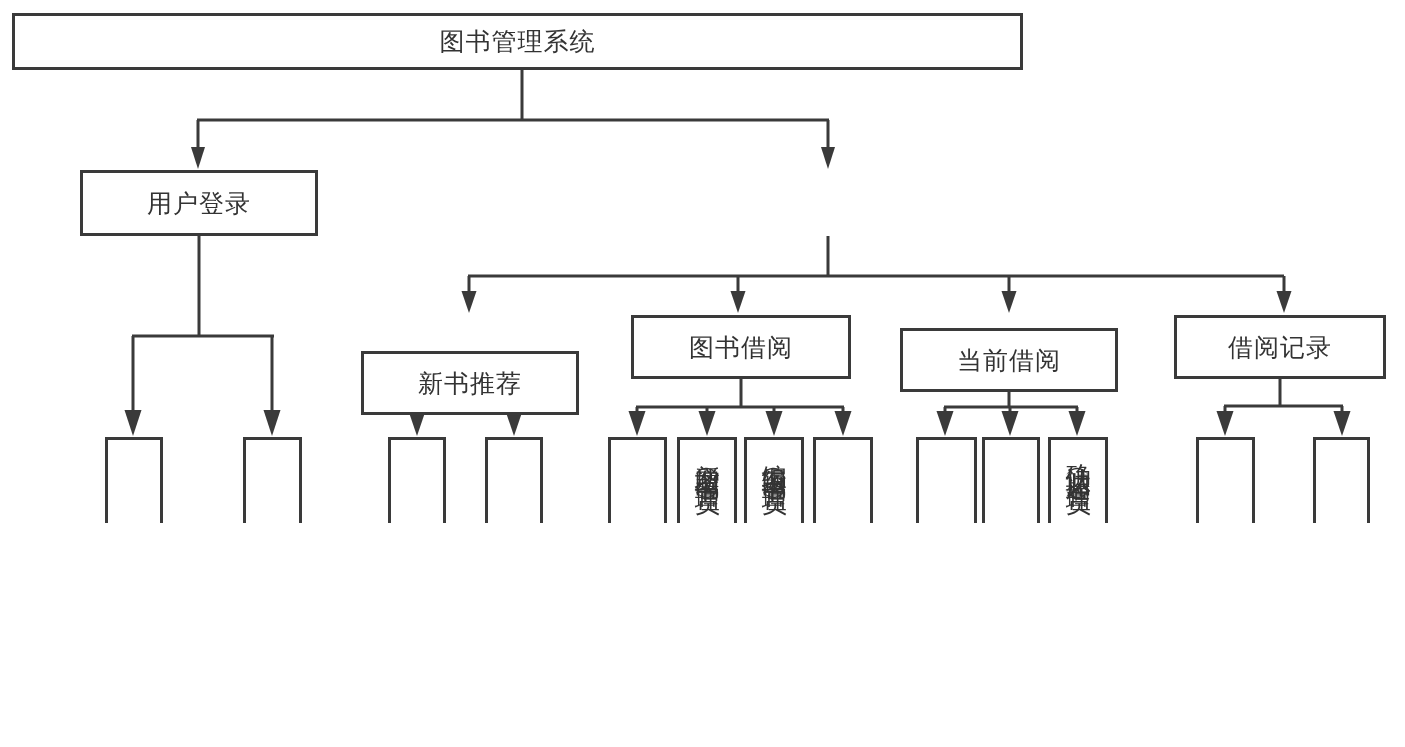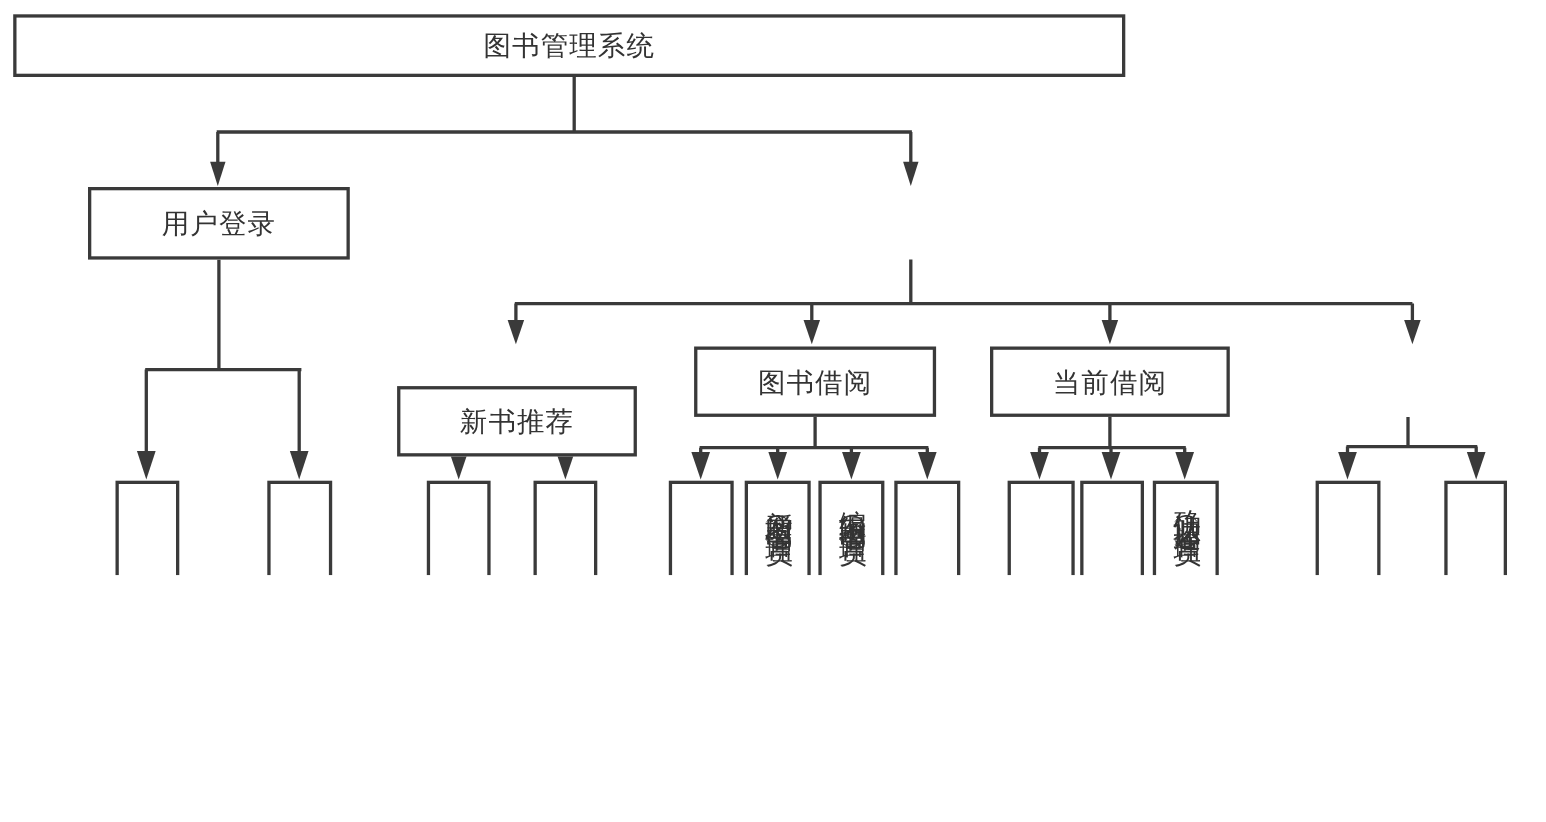--- a/index.html
+++ b/index.html
@@ -95,22 +95,25 @@
   <div class="hbox" style="left:80px;top:170px;width:238px;height:66px;">
     <span>用户登录</span>
   </div>
 
   <div class="hbox" style="left:361px;top:315px;width:218px;height:64px;margin-top:36px;">
     <span>新书推荐</span>
   </div>
   <div class="hbox" style="left:631px;top:315px;width:220px;height:64px;">
     <span>图书借阅</span>
   </div>
-  <div class="hbox" style="left:900px;top:315px;width:218px;height:64px;">
+  <div class="hbox" style="left:900px;top:328px;width:218px;height:64px;">
     <span>当前借阅</span>
+  </div>
+  <div class="hbox" style="left:1174px;top:315px;width:212px;height:64px;">
+    <span>借阅记录</span>
   </div>
 
   <div class="vbox" style="left:105px;top:437px;width:58px;height:298px;">
     <span>用户登录</span>
   </div>
   <div class="vbox" style="left:243px;top:437px;width:59px;height:298px;">
     <span>注销登录</span>
   </div>
 
   <div class="vbox" style="left:388px;top:437px;width:58px;height:298px;">

